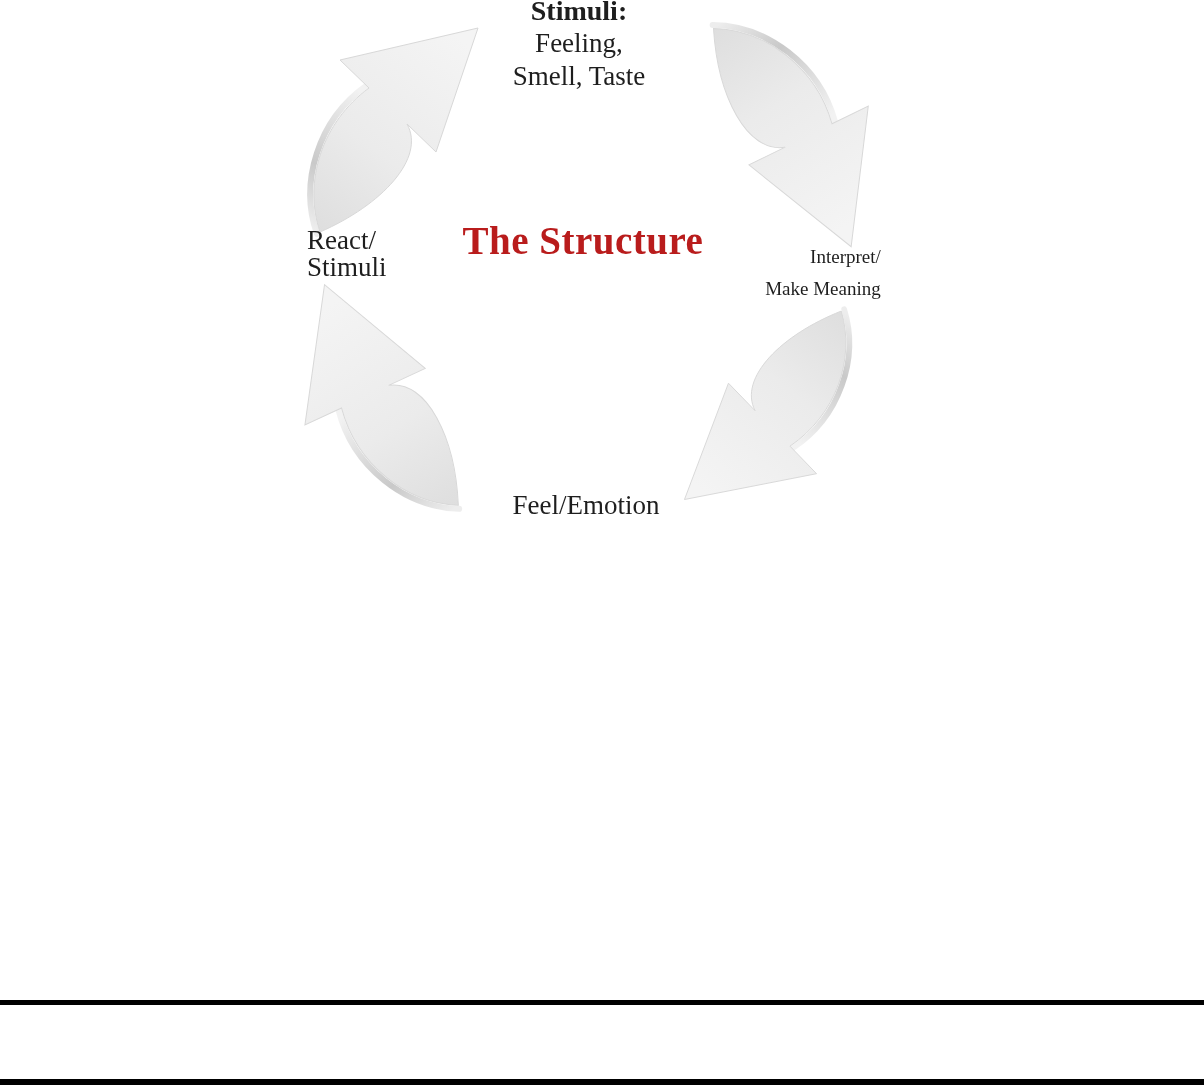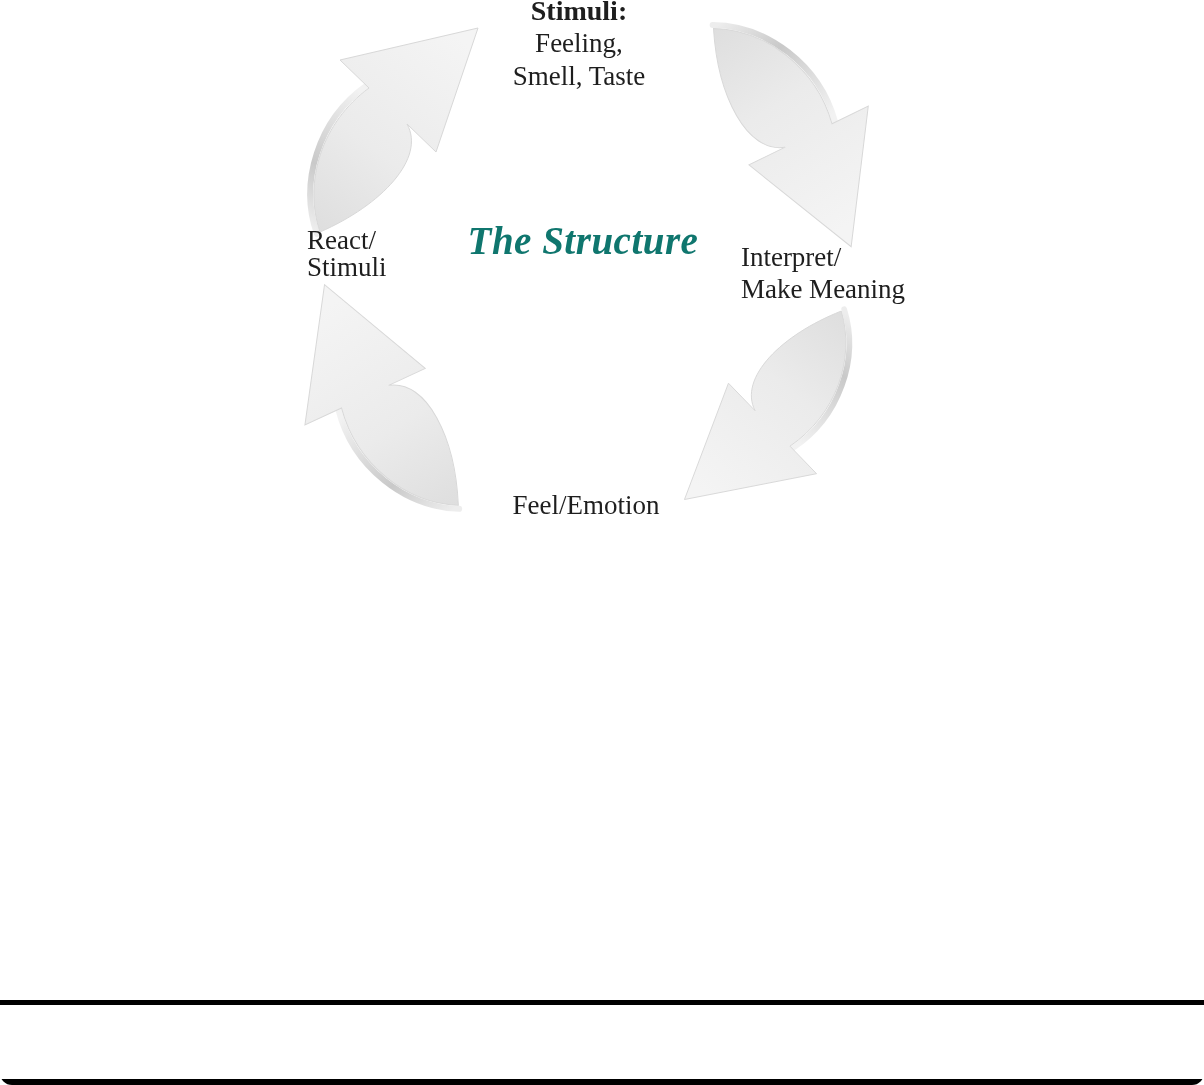--- a/index.html
+++ b/index.html
@@ -1,32 +1,32 @@
 <!DOCTYPE html>
 <html><head>
 <meta charset="utf-8">
 <style>
   html,body { margin:0; padding:0; background:#ffffff; }
   .page {
     position:relative; width:1204px; height:1085px; background:#ffffff;
-    overflow:hidden; font-family:"Liberation Serif","DejaVu Serif",serif; color:#1e1e1e;border-radius:12px;
+    overflow:hidden; font-family:"Liberation Serif","DejaVu Serif",serif; color:#1e1e1e;
   }
   .arrows-svg { position:absolute; left:0; top:0; width:1204px; height:560px; }
   .label { position:absolute; white-space:nowrap; }
   .stimuli-block { left:579px; top:-6px; transform:translateX(-50%); text-align:center;
                    font-size:27px; line-height:33px; }
   .stimuli-heading { font-weight:bold; font-size:28px; }
   .react-block { left:307px; top:227px; text-align:left; font-size:27px; line-height:27px; }
-  .interpret-block { left:823px; top:241px; transform:translateX(-50%); text-align:left;
-                     font-size:27px; line-height:32px; }
+  .interpret-block { left:823px; top:241px; transform:translateX(-50%); text-align:right;
+                     font-size:19px; line-height:32px; }
   .feel-block { left:586px; top:489px; transform:translateX(-50%); text-align:right;
                 font-size:27px; line-height:32px; }
   .center-title { position:absolute; left:583px; top:222px; transform:translateX(-50%);
                   text-align:right; font-weight:bold; font-size:39px; line-height:38px;
-                  color:#0f766e; letter-spacing:0.5px; white-space:nowrap;font-style:italic; }
+                  color:#b91c1c; letter-spacing:0.5px; white-space:nowrap; }
   .rule { position:absolute; left:0; width:1204px; background:#000000; }
   .rule-top { top:1000px; height:5px; }
   .rule-bottom { top:1079px; height:6px; }
 </style>
 </head>
 <body>
 
 <div class="page">
 
   <svg class="arrows-svg" viewBox="0 0 1204 560">

